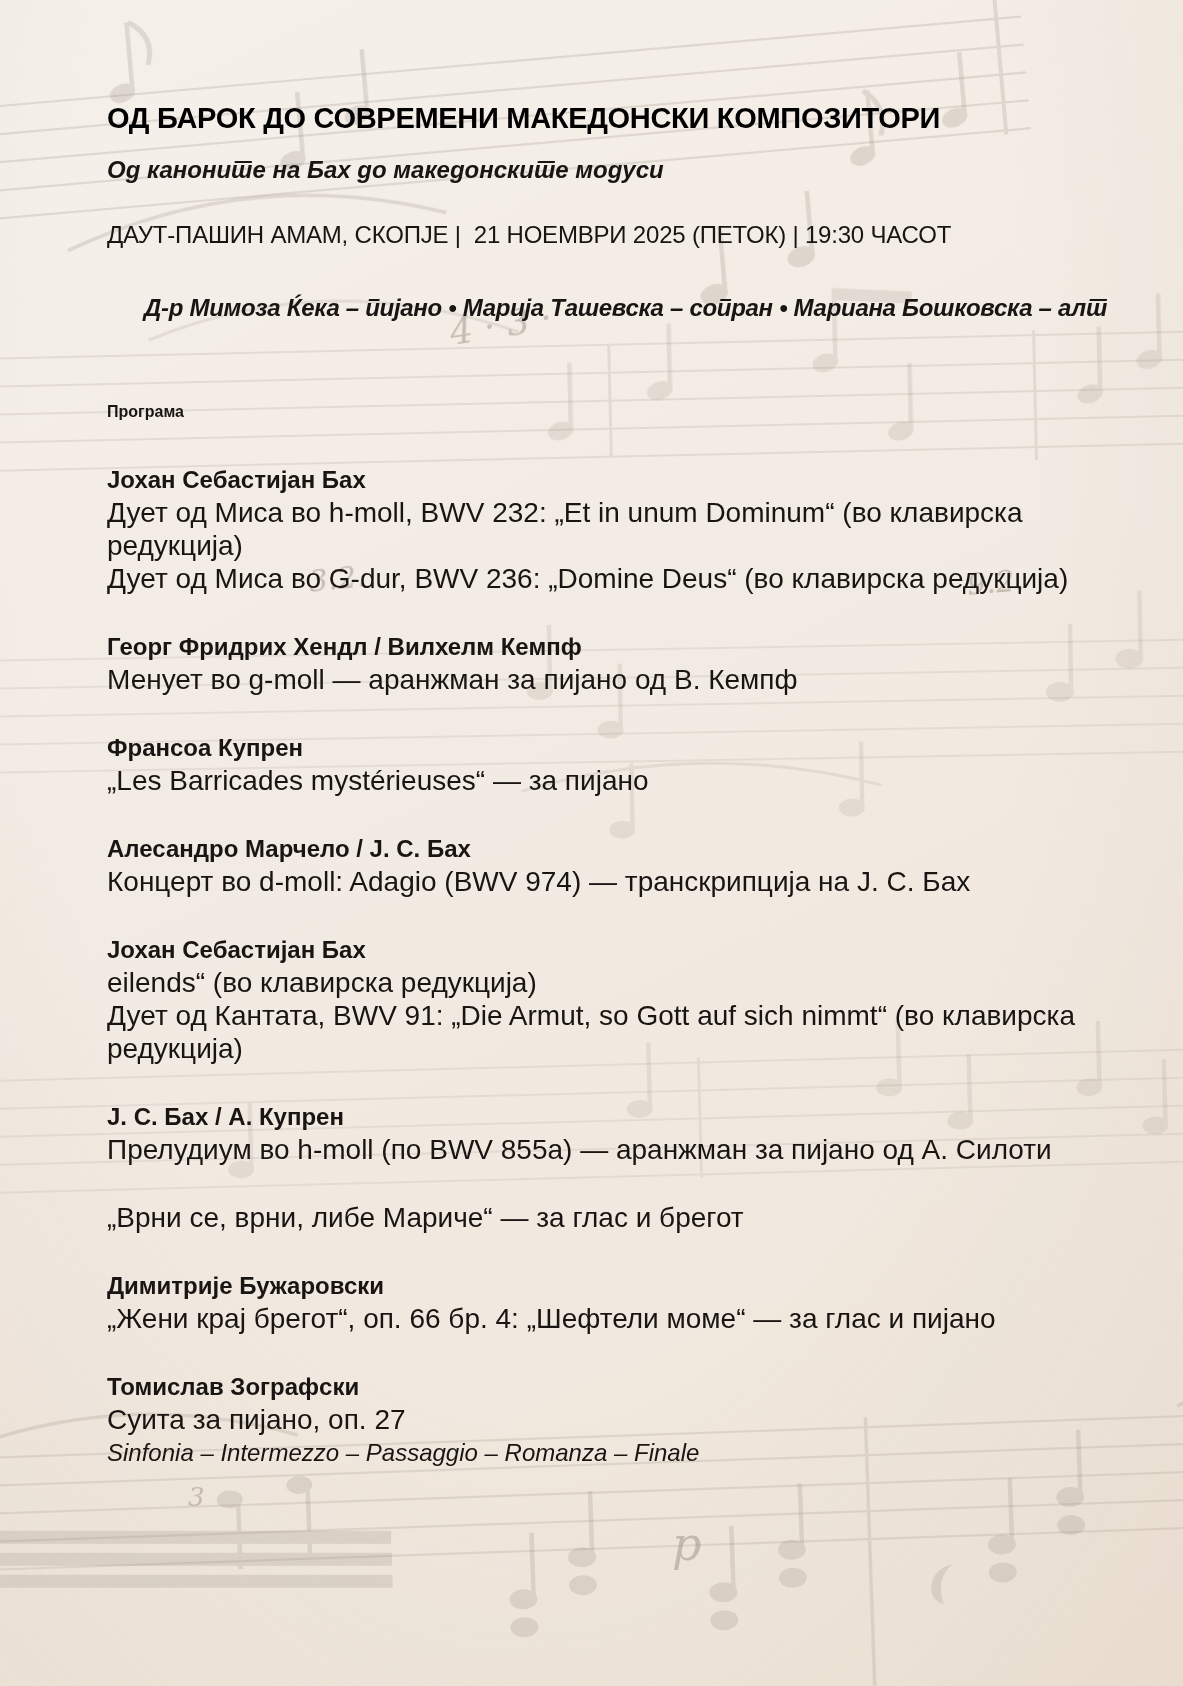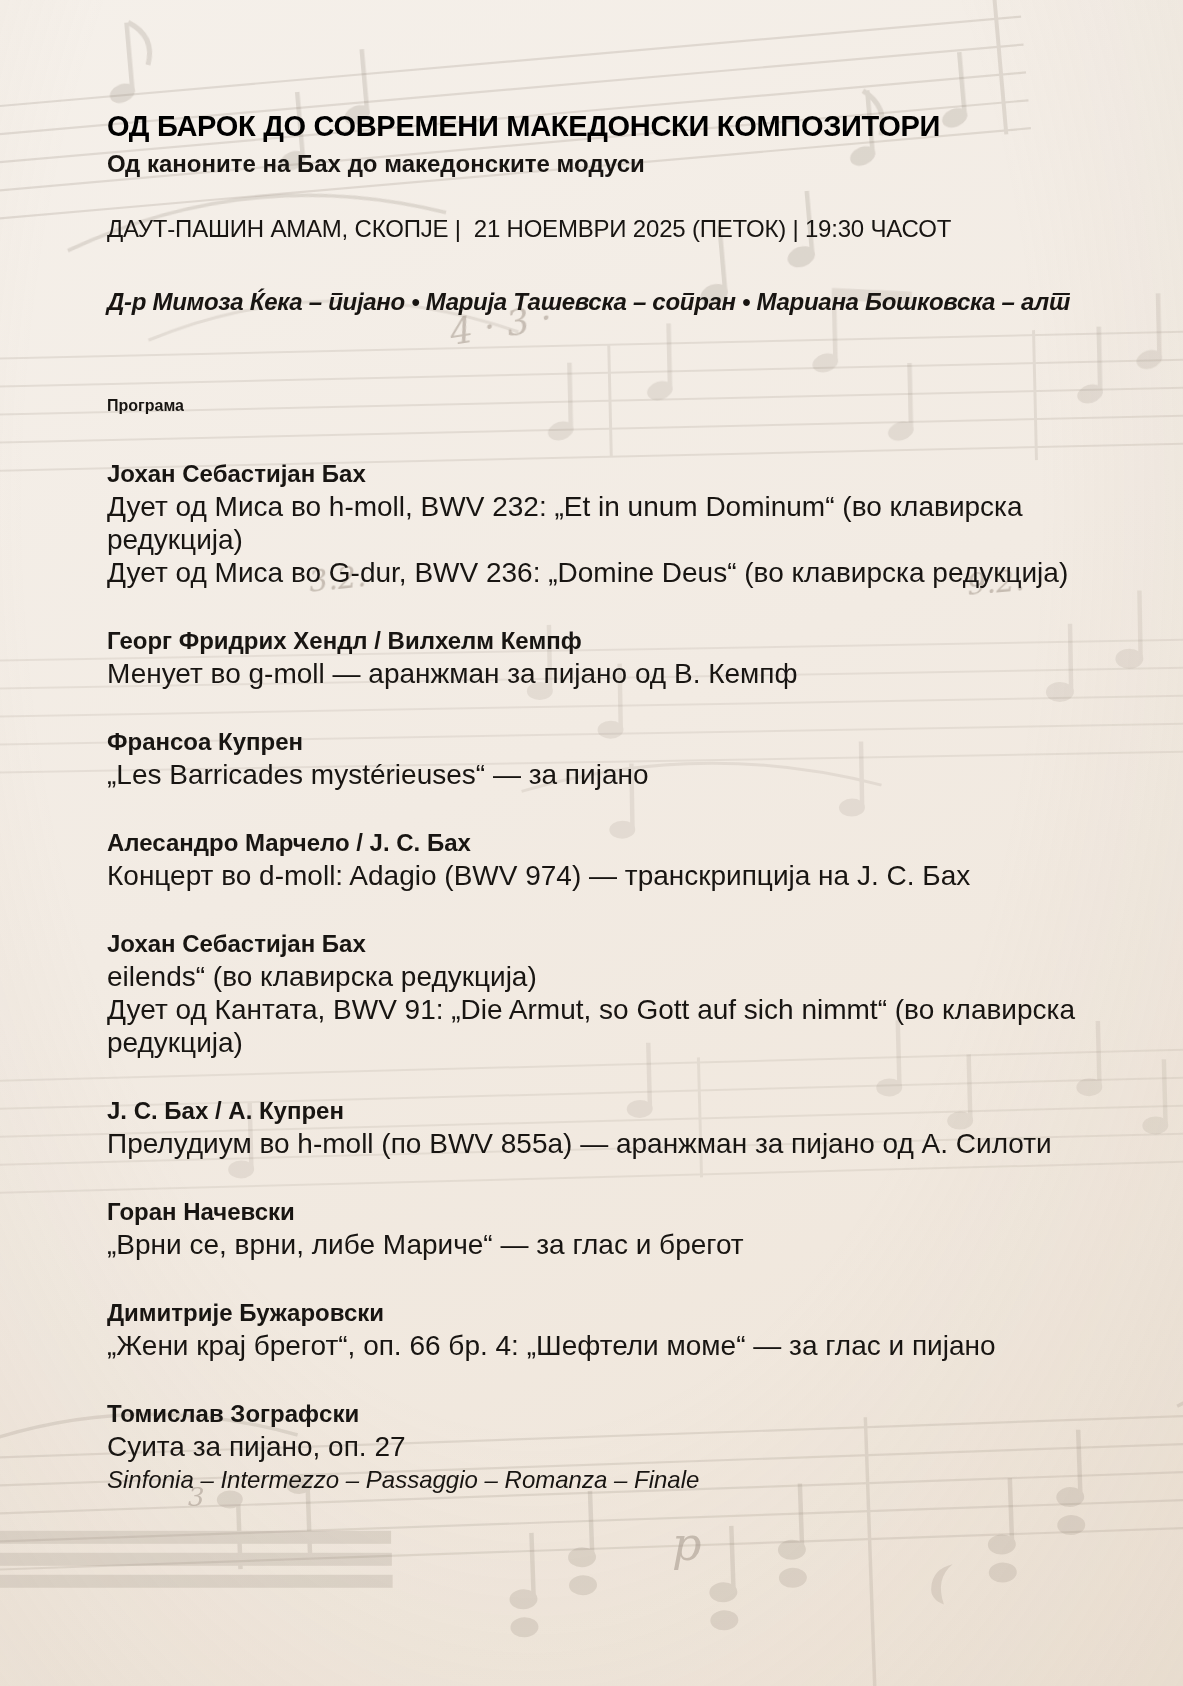--- a/index.html
+++ b/index.html
@@ -4,26 +4,26 @@
 <style>
   html,body{margin:0;padding:0;}
   body{
     width:1183px;height:1686px;position:relative;overflow:hidden;
     background:linear-gradient(155deg,#f5f0ea 0%,#f2ebe3 45%,#efe5d9 100%);
     font-family:"Liberation Sans",sans-serif;color:#181512;
   }
   .bg{position:absolute;inset:0;z-index:0;}
   .vignette{position:absolute;inset:0;z-index:1;pointer-events:none;
     background:radial-gradient(ellipse at 45% 30%, rgba(255,255,255,0) 55%, rgba(196,176,154,0.16) 100%);}
-  .content{position:absolute;left:107px;top:108px;width:1000px;z-index:2;}
+  .content{position:absolute;left:107px;top:100px;width:1000px;z-index:2;}
   .line{white-space:pre-wrap;}
   .page-title{font-size:29px;line-height:36px;font-weight:700;letter-spacing:-0.3px;color:#000;}
-  .page-subtitle{font-size:24px;line-height:31px;font-weight:700;margin-top:4px;}
+  .page-subtitle{font-size:24px;line-height:31px;font-weight:700;font-style:italic;margin-top:18px;}
   .venue{font-size:24px;line-height:31px;margin-top:34px;letter-spacing:-0.2px;}
-  .performers{font-size:24px;line-height:31px;font-weight:700;font-style:italic;margin-top:42px;letter-spacing:-0.3px;}
+  .performers{font-size:24px;line-height:31px;font-weight:700;font-style:italic;margin-top:42px;letter-spacing:-0.3px;text-align:right;}
   .program-heading{font-size:16px;line-height:33px;font-weight:700;margin-top:72px;}
   .item{margin-top:35px;}
   .item-title{font-size:24px;line-height:33px;font-weight:700;}
   .work-line{font-size:28px;line-height:33px;}
   .movements{font-size:24px;line-height:33px;font-style:italic;}
   .bg-num{font-family:"DejaVu Serif",serif;font-style:italic;}
 </style>
 </head>
 <body>
 
@@ -220,21 +220,20 @@
       <div class="work-line line">Дует од Кантата, BWV 91: „Die Armut, so Gott auf sich nimmt“ (во клавирска</div>
       <div class="work-line line">редукција)</div>
     </article>
 
     <article class="item">
       <div class="item-title line">Ј. С. Бах / А. Купрен</div>
       <div class="work-line line">Прелудиум во h-moll (по BWV 855a) — аранжман за пијано од А. Силоти</div>
     </article>
 
     <article class="item">
-      <div class="item-title line">Горан Начевски</div>
       <div class="work-line line">„Врни се, врни, либе Мариче“ — за глас и брегот</div>
     </article>
 
     <article class="item">
       <div class="item-title line">Димитрије Бужаровски</div>
       <div class="work-line line">„Жени крај брегот“, оп. 66 бр. 4: „Шефтели моме“ — за глас и пијано</div>
     </article>
 
     <article class="item">
       <div class="item-title line">Томислав Зографски</div>

